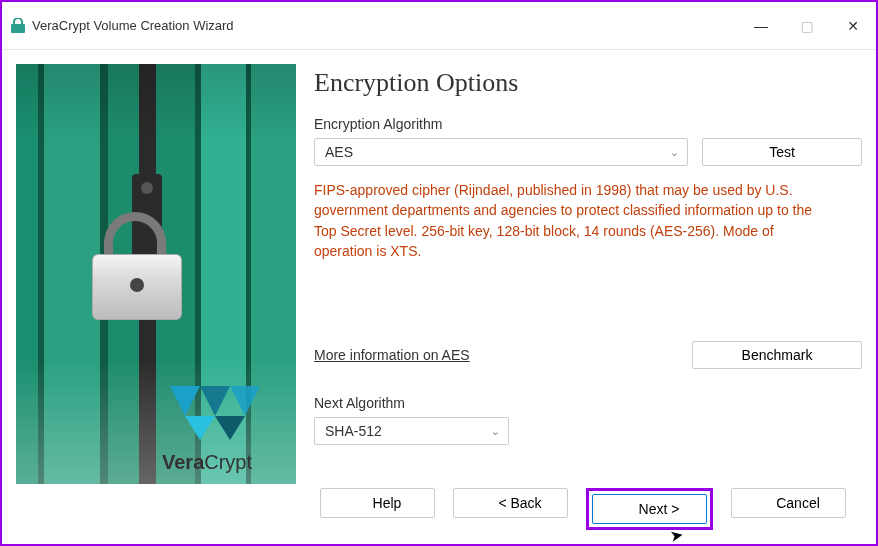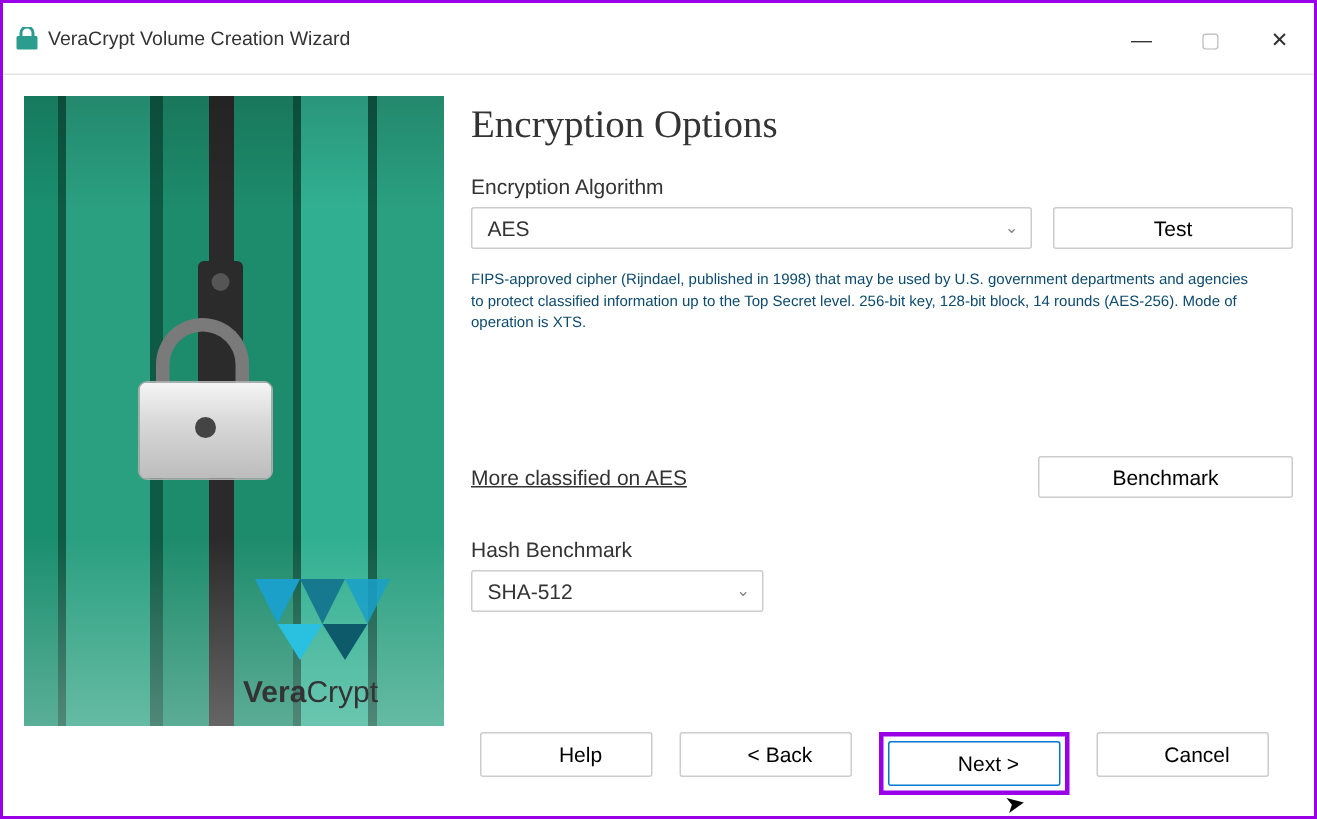--- a/index.html
+++ b/index.html
@@ -162,23 +162,23 @@
       min-width: 110px;
       padding: 0 16px;
       border: 1px solid #ccc;
       background: #fff;
       border-radius: 2px;
       font-size: 14px;
       display: inline-flex; align-items: center; justify-content: center;
     }
     .btn.wide { min-width: 160px; }
     .desc {
-      font-size: 10px;
+      font-size: 14px;
       line-height: 1.45;
-      color: #0c4a6e;
+      color: #c2410c;
       margin-top: 4px;
       margin-bottom: 8px;
       max-width: 520px;
     }
     .link {
       color: #333;
       text-decoration: underline;
       font-size: 14px;
     }
     .mid-row {
@@ -267,25 +267,25 @@
         <div class="select select-enc">
           <span>AES</span>
           <span class="select-chevron">⌄</span>
         </div>
         <button class="btn wide">Test</button>
       </div>
 
       <p class="desc">FIPS-approved cipher (Rijndael, published in 1998) that may be used by U.S. government departments and agencies to protect classified information up to the Top Secret level. 256-bit key, 128-bit block, 14 rounds (AES-256). Mode of operation is XTS.</p>
 
       <div class="mid-row">
-        <a class="link" href="#">More classified on AES</a>
+        <a class="link" href="#">More information on AES</a>
         <button class="btn">Benchmark</button>
       </div>
 
-      <div class="section-label">Hash Benchmark</div>
+      <div class="section-label">Next Algorithm</div>
       <div class="hash-row">
         <div class="select select-hash">
           <span>SHA-512</span>
           <span class="select-chevron">⌄</span>
         </div>
       </div>
     </div>
 
   </div>
 

